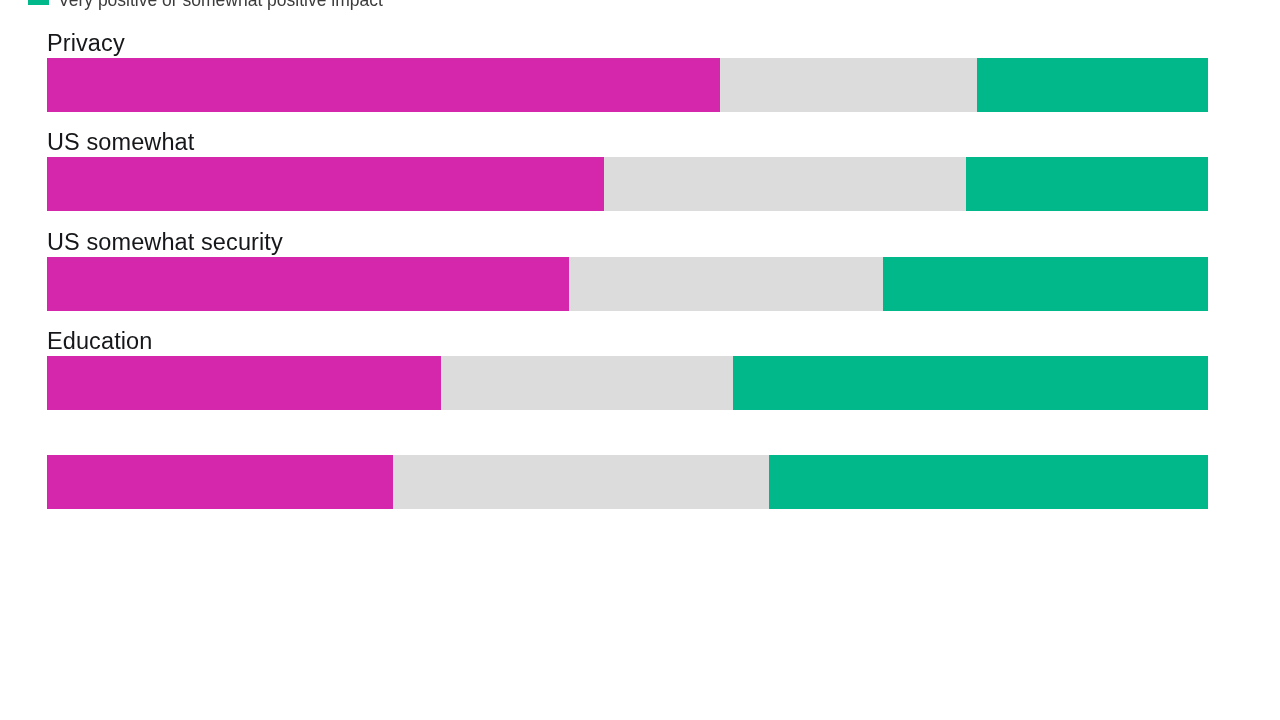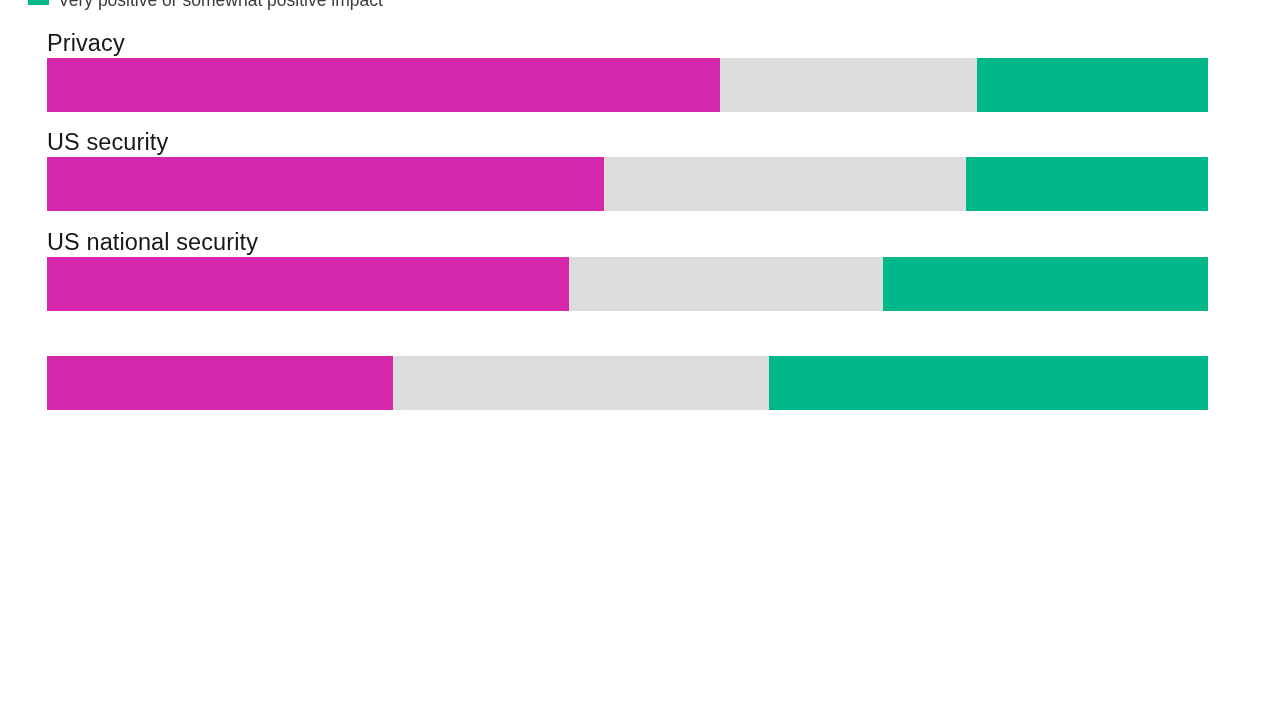--- a/index.html
+++ b/index.html
@@ -104,33 +104,41 @@
   <div class="rows">
       <div class="row">
         <div class="row-label">Privacy</div>
         <div class="bar-track">
           <div class="seg" style="background: rgb(213, 39, 172); width: 58%;"></div>
           <div class="seg" style="background: rgb(220, 220, 220); width: 22.1%;"></div>
           <div class="seg" style="background: rgb(0, 184, 138); width: 19.9%;"></div>
         </div>
       </div>
       <div class="row">
-        <div class="row-label">US security</div>
+        <div class="row-label">US somewhat</div>
         <div class="bar-track">
           <div class="seg" style="background: rgb(213, 39, 172); width: 48%;"></div>
           <div class="seg" style="background: rgb(220, 220, 220); width: 31.2%;"></div>
           <div class="seg" style="background: rgb(0, 184, 138); width: 20.8%;"></div>
         </div>
       </div>
       <div class="row">
-        <div class="row-label">US national security</div>
+        <div class="row-label">US somewhat security</div>
         <div class="bar-track">
           <div class="seg" style="background: rgb(213, 39, 172); width: 45%;"></div>
           <div class="seg" style="background: rgb(220, 220, 220); width: 27%;"></div>
           <div class="seg" style="background: rgb(0, 184, 138); width: 28%;"></div>
+        </div>
+      </div>
+      <div class="row">
+        <div class="row-label">Education</div>
+        <div class="bar-track">
+          <div class="seg" style="background: rgb(213, 39, 172); width: 33.9%;"></div>
+          <div class="seg" style="background: rgb(220, 220, 220); width: 25.2%;"></div>
+          <div class="seg" style="background: rgb(0, 184, 138); width: 40.9%;"></div>
         </div>
       </div>
       <div class="row">
         <div class="bar-track">
           <div class="seg" style="background: rgb(213, 39, 172); width: 29.8%;"></div>
           <div class="seg" style="background: rgb(220, 220, 220); width: 32.4%;"></div>
           <div class="seg" style="background: rgb(0, 184, 138); width: 37.8%;"></div>
         </div>
       </div>
     </div>

